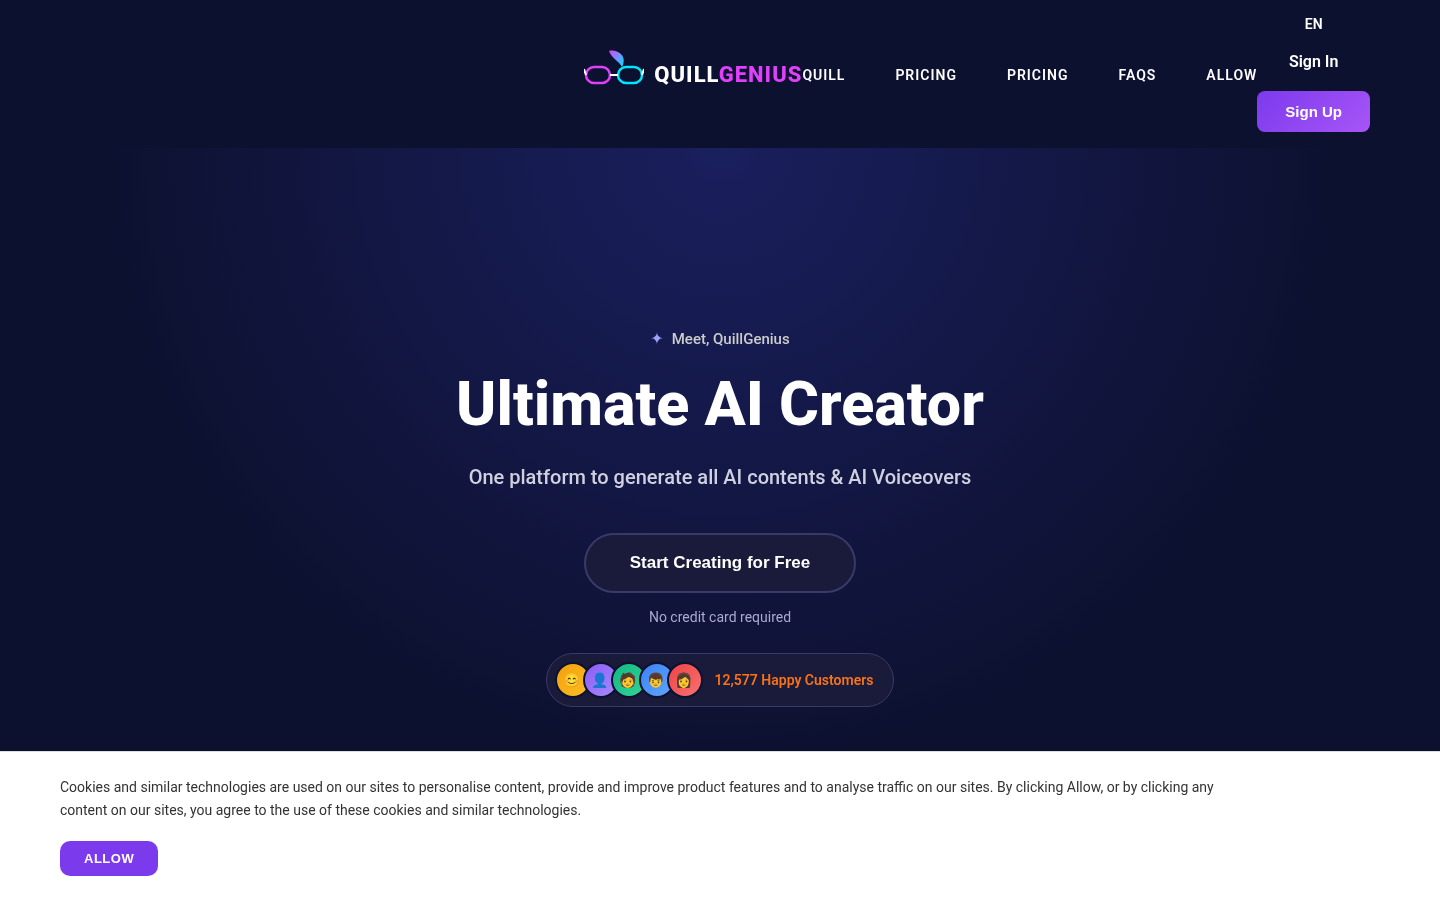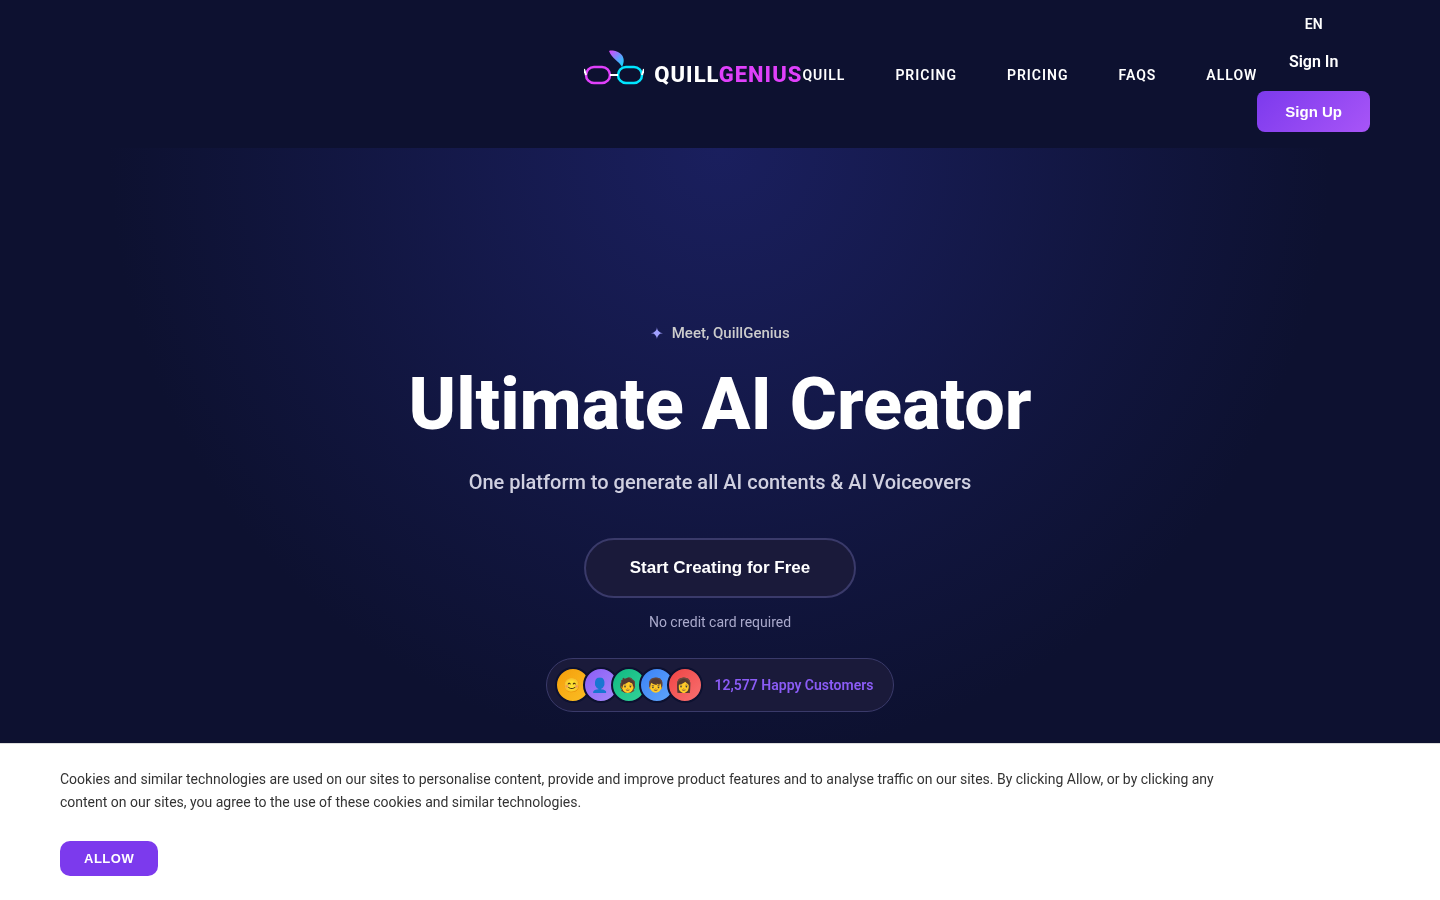--- a/index.html
+++ b/index.html
@@ -121,21 +121,21 @@
       color: #cccccc;
       margin-bottom: 24px;
     }
 
     .sparkle-icon {
       font-size: 16px;
       color: #a0a0ff;
     }
 
     .hero-title {
-      font-size: 72px;
+      font-size: 61px;
       font-weight: 800;
       line-height: 1.05;
       color: #ffffff;
       margin-bottom: 28px;
       max-width: 900px;
     }
 
     .hero-subtitle {
       font-size: 20px;
       font-weight: 500;
@@ -197,35 +197,35 @@
 
     .avatar-1 { background: linear-gradient(135deg, #f59e0b, #fbbf24); color: #7c3500; }
     .avatar-2 { background: linear-gradient(135deg, #8b5cf6, #a78bfa); color: #fff; }
     .avatar-3 { background: linear-gradient(135deg, #10b981, #34d399); color: #fff; }
     .avatar-4 { background: linear-gradient(135deg, #3b82f6, #60a5fa); color: #fff; }
     .avatar-5 { background: linear-gradient(135deg, #ef4444, #f87171); color: #fff; }
 
     .customers-count {
       font-size: 14px;
       font-weight: 600;
-      color: #8b5cf6;
+      color: #f97316;
     }
 
     
     .cookie-banner {
       position: fixed;
       bottom: 0;
       left: 0;
       right: 0;
       background-color: #ffffff;
       color: #333333;
       padding: 24px 60px;
       display: flex;
       flex-direction: column;
-      gap: 28px;
+      gap: 20px;
       z-index: 1000;
       border-top: 1px solid #dddddd;
     }
 
     .cookie-text {
       font-size: 14px;
       line-height: 1.6;
       color: #333333;
       max-width: 1200px;
     }

